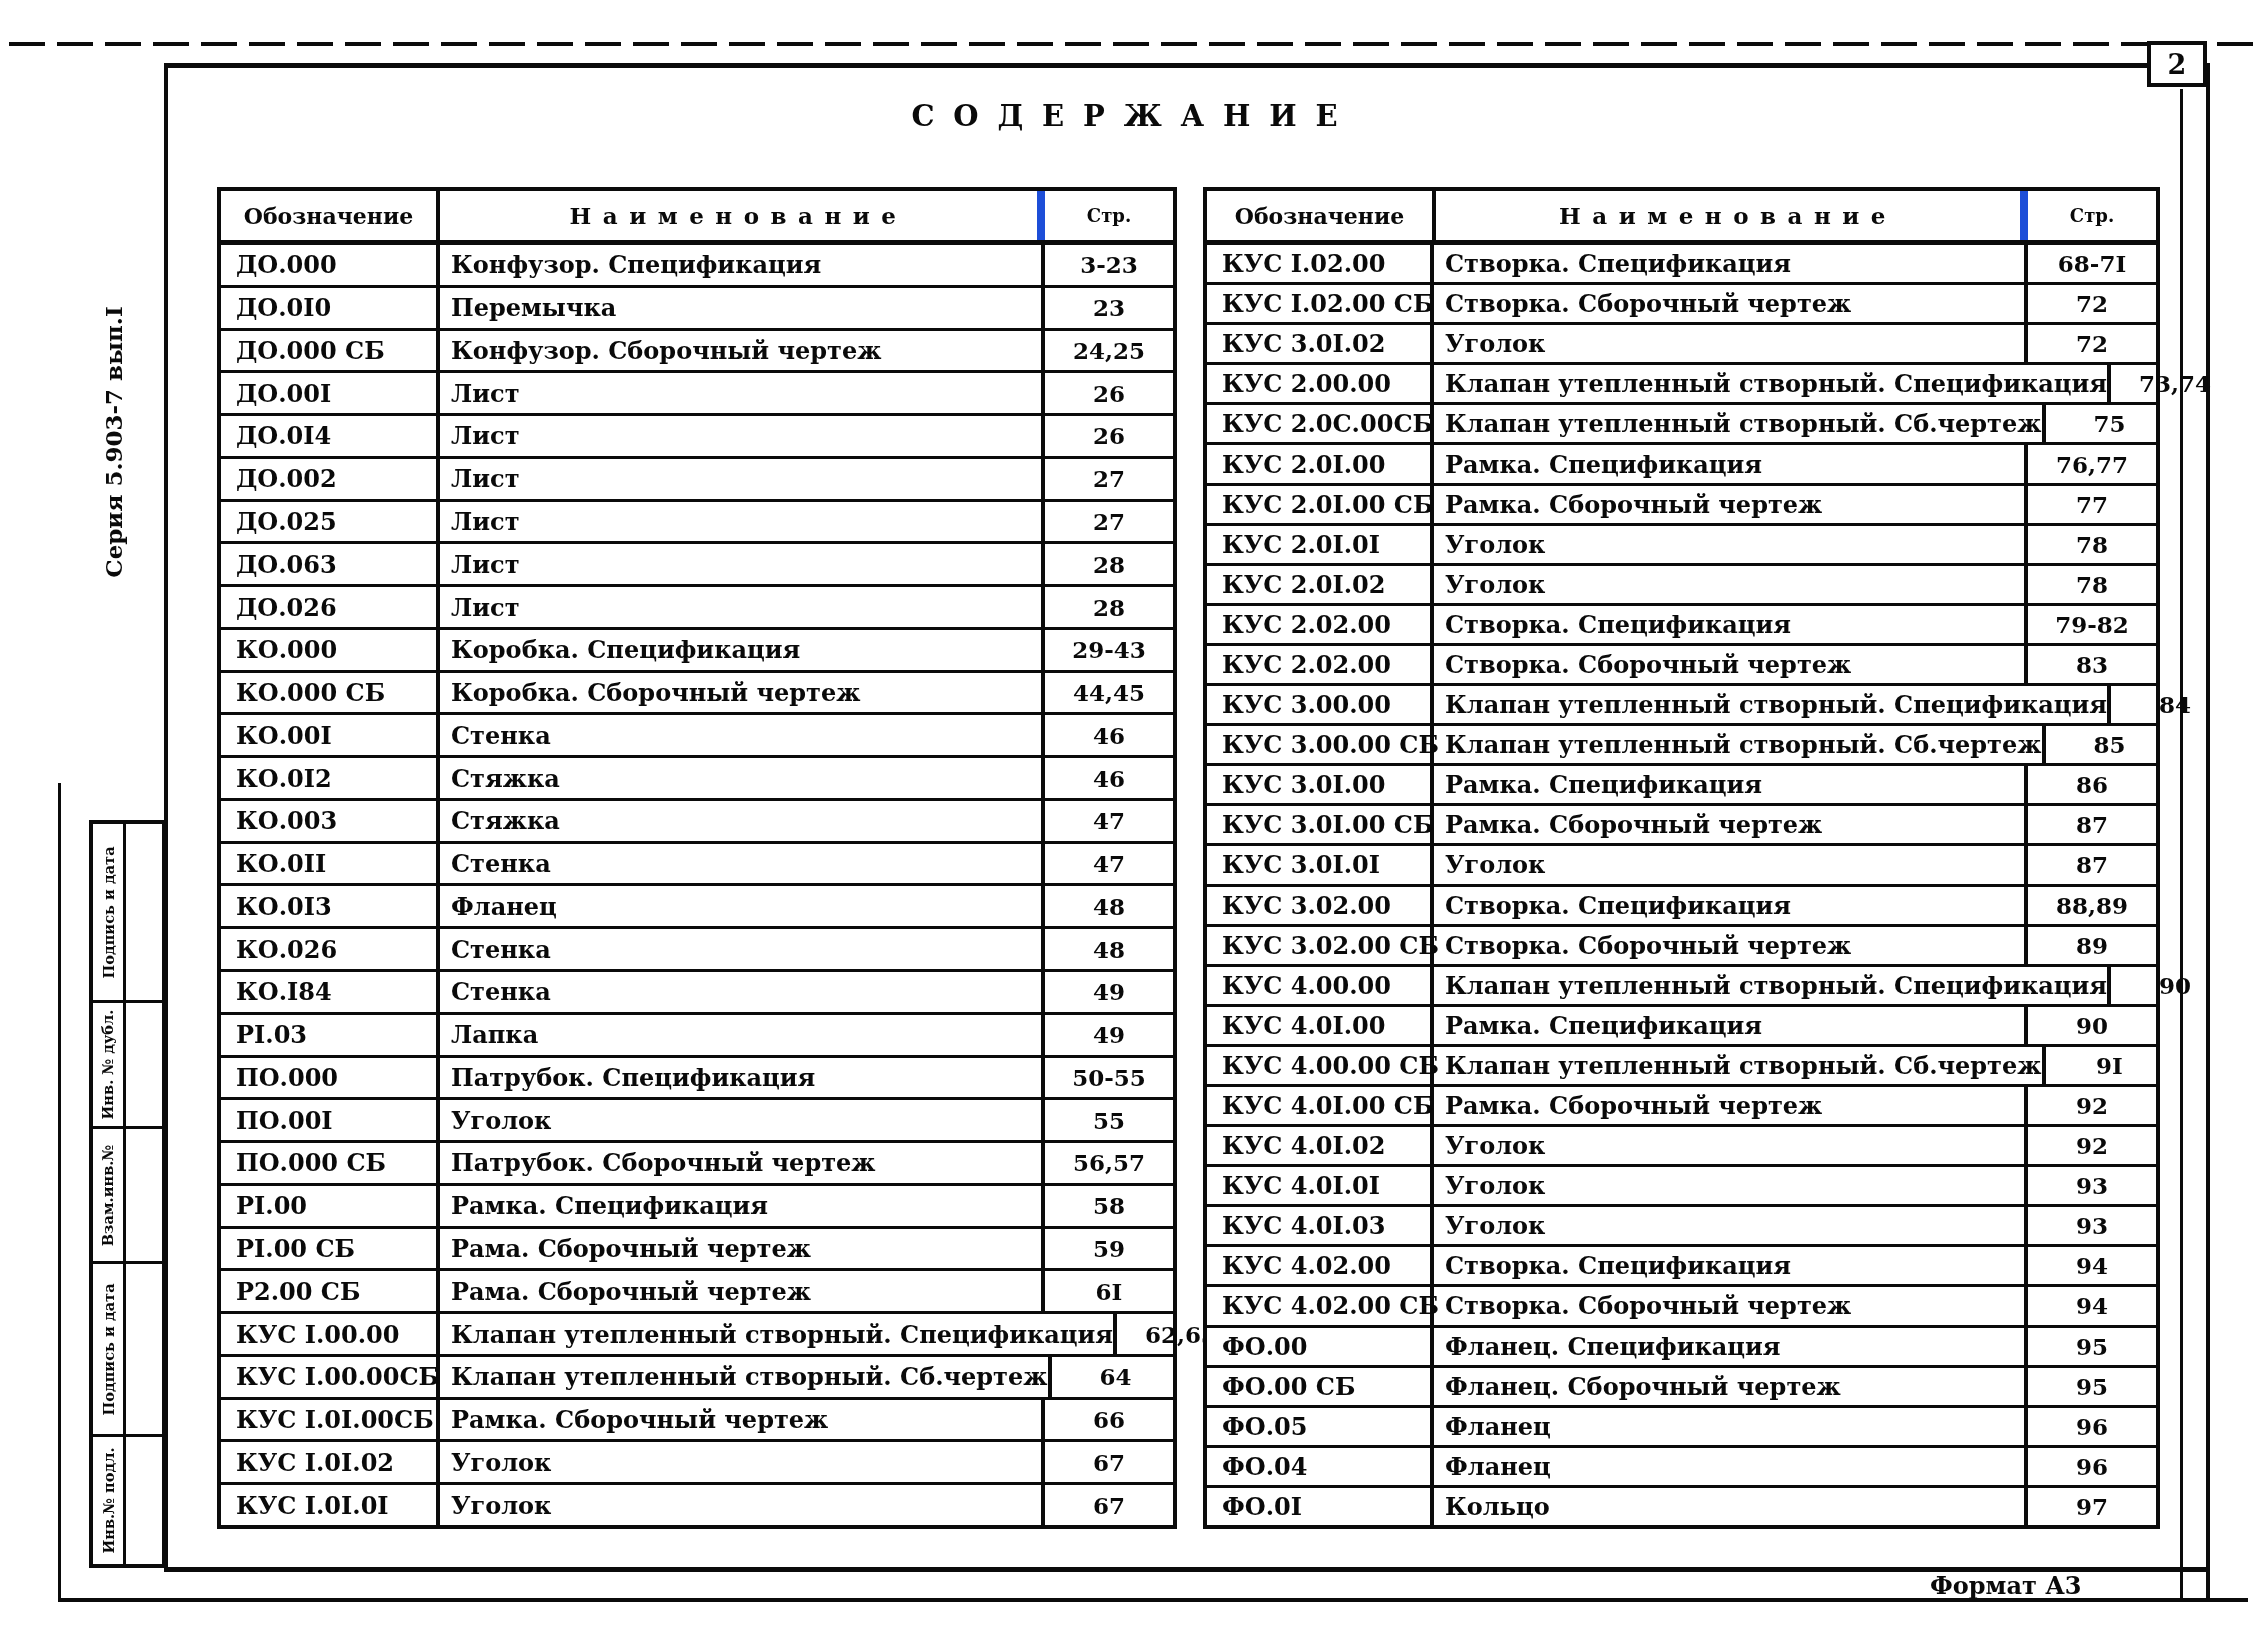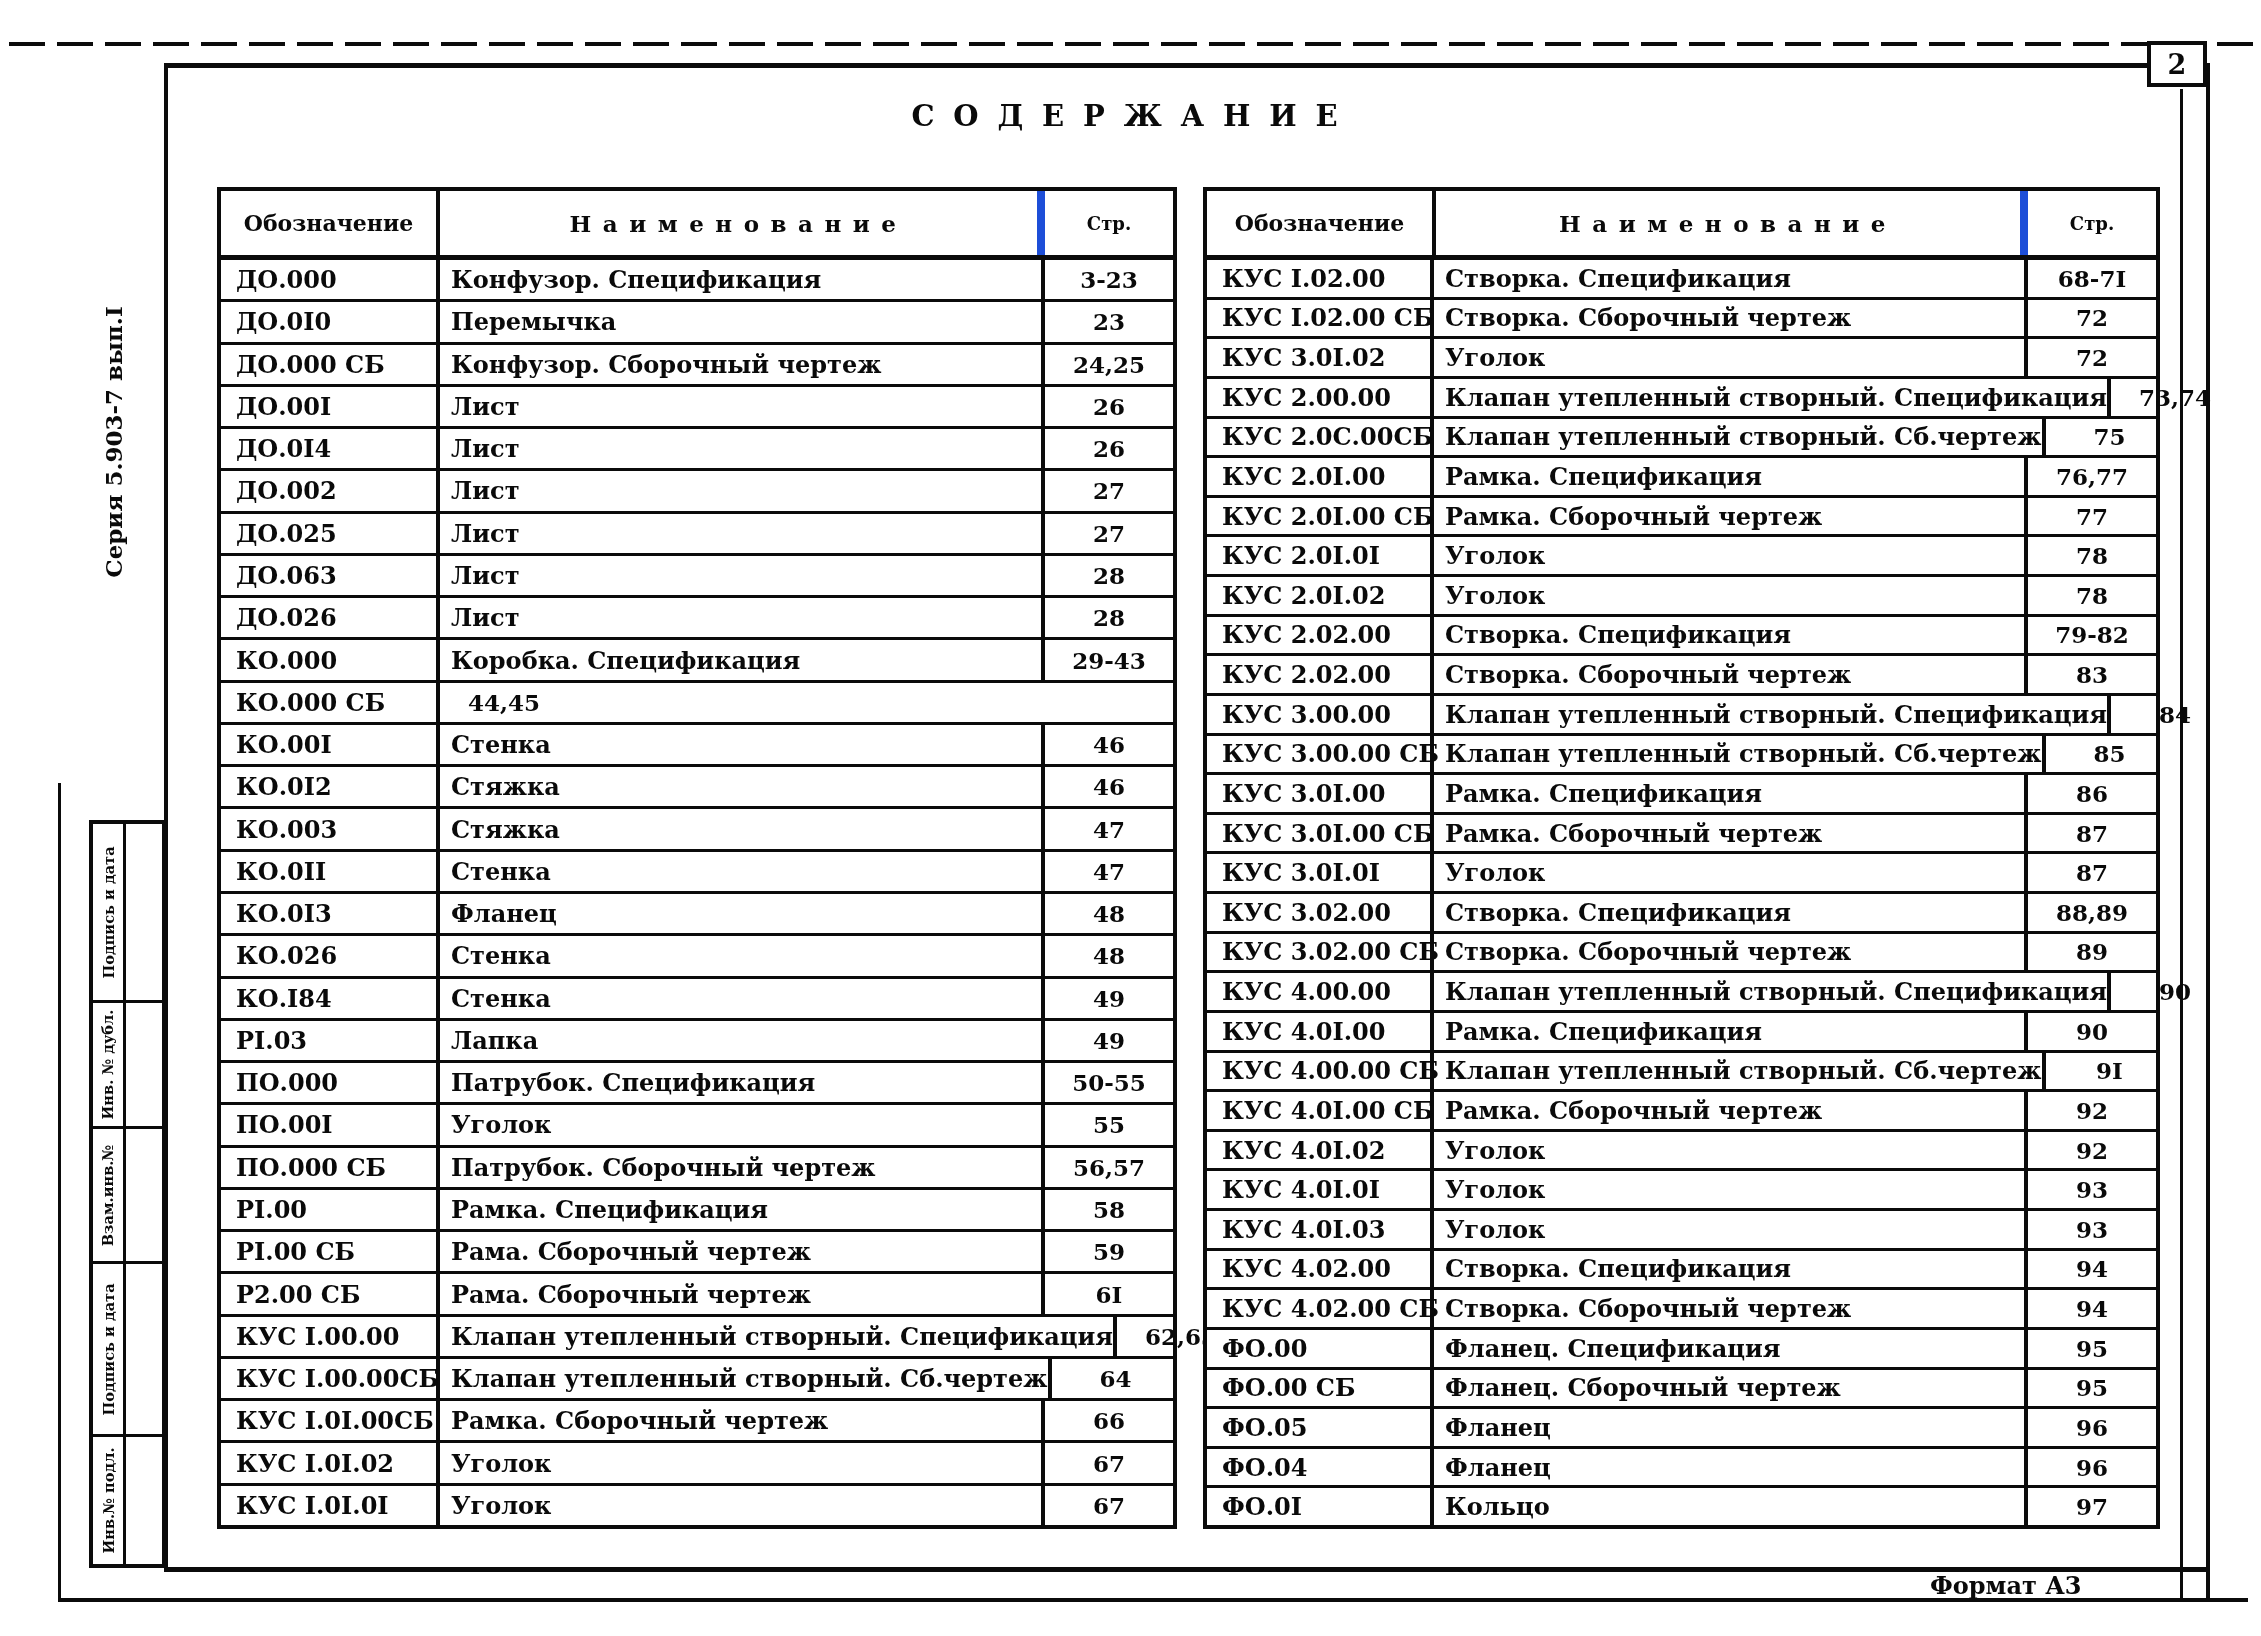--- a/index.html
+++ b/index.html
@@ -7,21 +7,21 @@
               font-family:"DejaVu Serif", serif; color:#0a0a0a; }
   
   .line { position:absolute; background:#0b0b0b; }
   .dashed-top { position:absolute; left:9px; top:42px; width:2247px; height:3.5px;
     background:repeating-linear-gradient(90deg,#0b0b0b 0 36px, transparent 36px 48px); }
   
   .title { position:absolute; left:741px; top:99px; width:786px; text-align:center;
            font-size:29px; font-weight:700; letter-spacing:0.65em; white-space:nowrap; }
   
   .doc-table { position:absolute; border:4.5px solid #0b0b0b; display:flex; flex-direction:column; background:#fff; }
-  .thead { height:69px; border-bottom:5px solid #0b0b0b; display:flex; flex:none; }
+  .thead { height:54px; border-bottom:5px solid #0b0b0b; display:flex; flex:none; }
   .trow  { flex:1; display:flex; border-bottom:3.5px solid #0b0b0b; }
   .trow:last-child { border-bottom:none; }
   .c-des  { width:219px; flex:none; border-right:4px solid #0b0b0b; display:flex; align-items:center;
             padding-left:15px; font-size:24px; font-weight:700; white-space:nowrap; }
   .c-name { flex:1; border-right:4px solid #0b0b0b; display:flex; align-items:center;
             padding-left:11px; font-size:24px; font-weight:700; white-space:nowrap; }
   .c-page { width:128px; flex:none; display:flex; align-items:center; justify-content:center;
             font-size:23px; font-weight:700; }
   .h-des  { width:219px; flex:none; border-right:4px solid #0b0b0b; display:flex; align-items:center;
             justify-content:center; font-size:22px; font-weight:700; }
@@ -172,20 +172,21 @@
   </div>
 
   <div class="trow">
     <div class="c-des">КО.000</div>
     <div class="c-name">Коробка. Спецификация</div>
     <div class="c-page">29-43</div>
   </div>
 
   <div class="trow">
     <div class="c-des">КО.000 СБ</div>
+    <div class="c-name">Коробка. Сборочный чертеж</div>
     <div class="c-page">44,45</div>
   </div>
 
   <div class="trow">
     <div class="c-des">КО.00I</div>
     <div class="c-name">Стенка</div>
     <div class="c-page">46</div>
   </div>
 
   <div class="trow">

